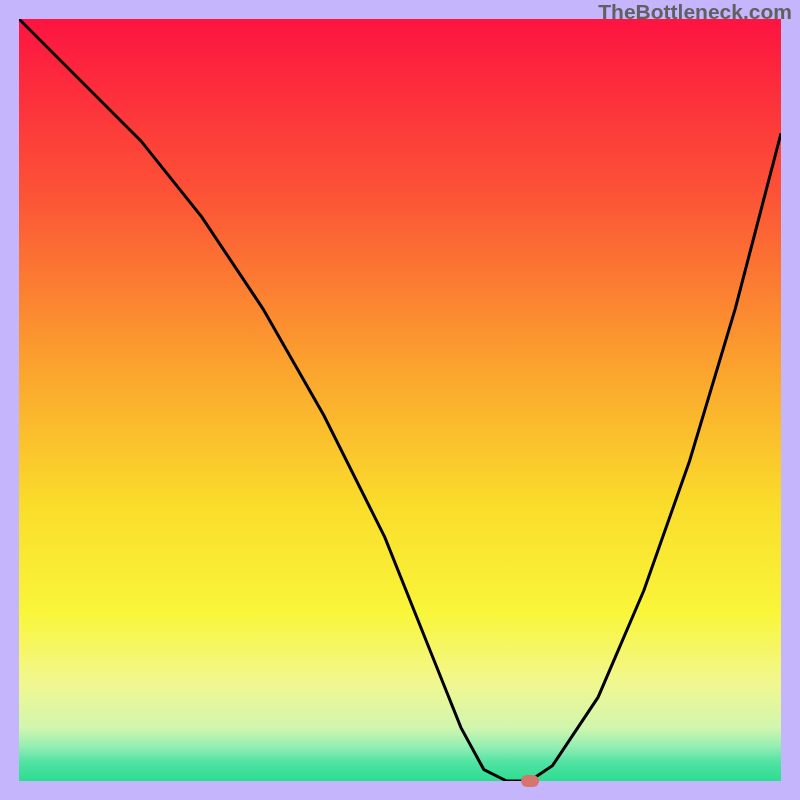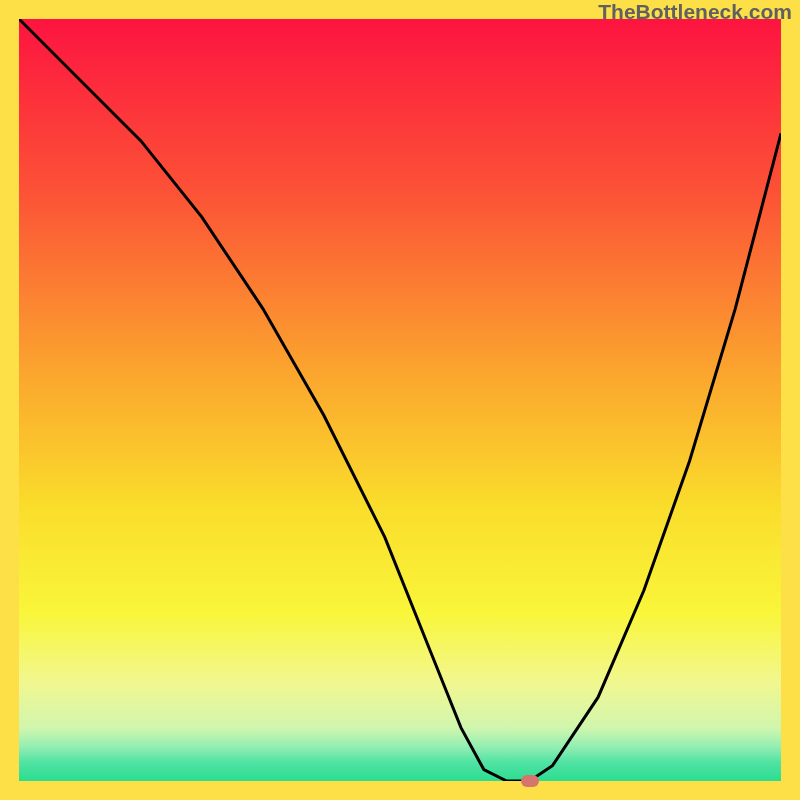--- a/index.html
+++ b/index.html
@@ -7,21 +7,21 @@
     padding: 0;
     width: 800px;
     height: 800px;
     background: #000;
     overflow: hidden;
   }
   .frame {
     position: relative;
     width: 800px;
     height: 800px;
-    background: #fde047;
+    background: #c4b5fd;
     text-align: right;
   }
   .plot {
     position: absolute;
     left: 19px;
     top: 19px;
     width: 762px;
     height: 762px;
   }
   .gradient {

